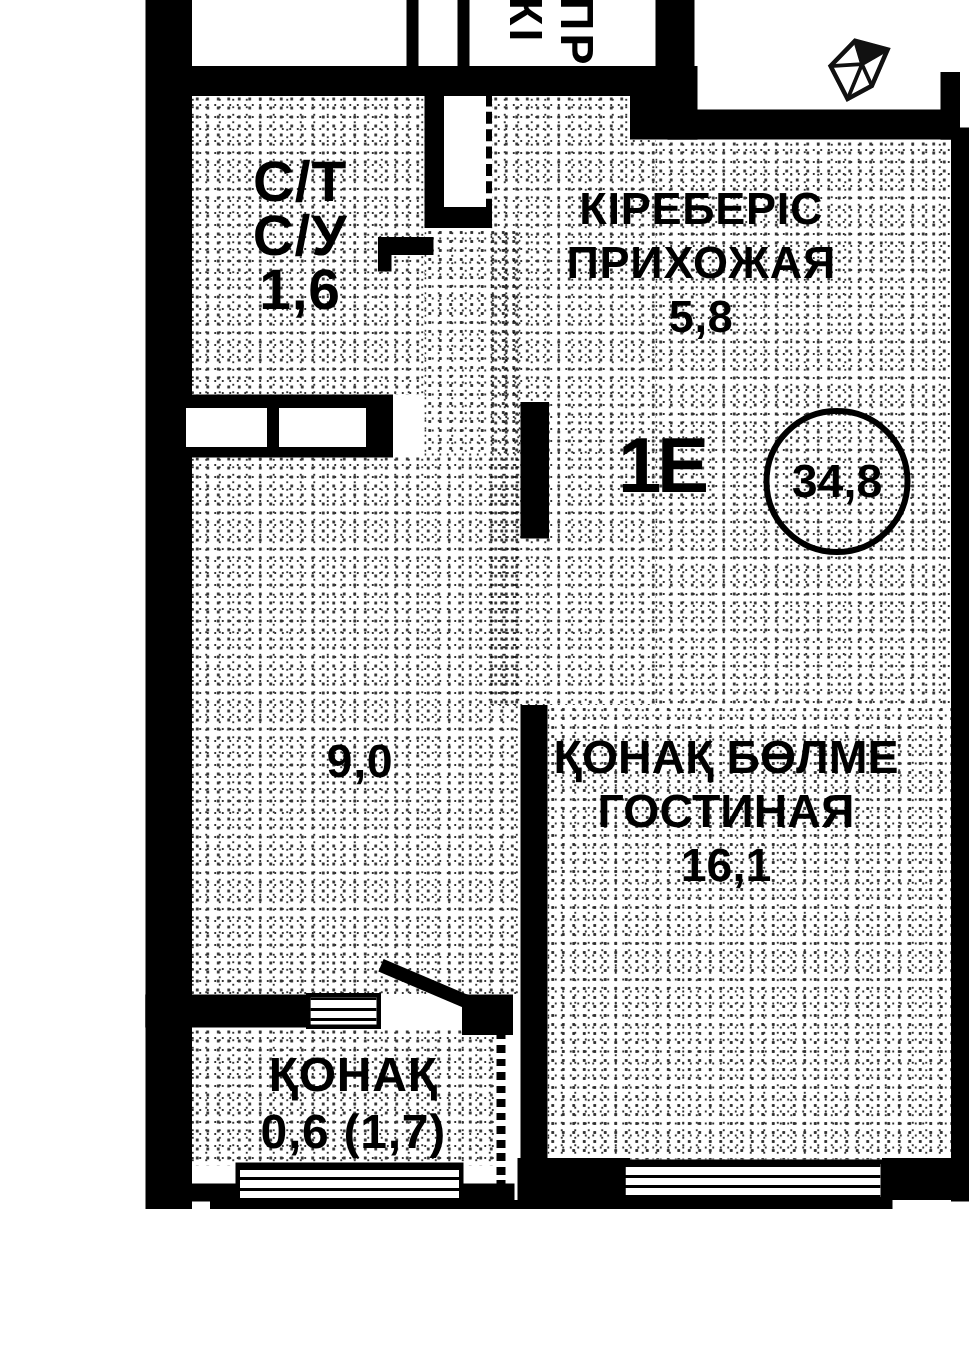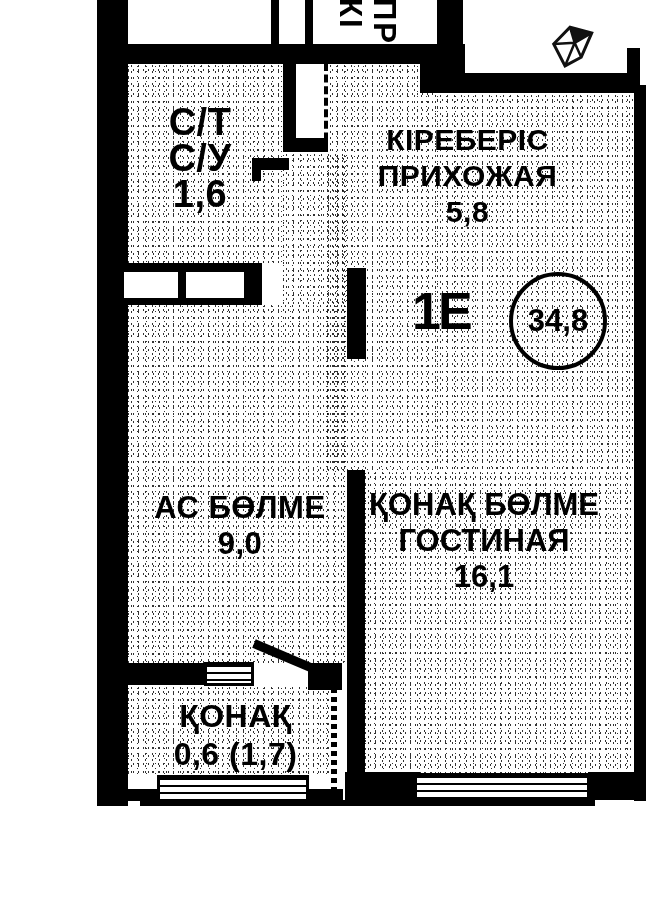--- a/index.html
+++ b/index.html
@@ -121,21 +121,20 @@
     <div>1,6</div>
   </div>
 
   <div class="label" style="left:355px;top:122px;width:225px;font-size:30px;">
     <div>КІРЕБЕРІС</div>
     <div>ПРИХОЖАЯ</div>
     <div>5,8</div>
   </div>
 
   <div class="label" style="left:145px;top:490px;width:190px;font-size:31px;">
-    <div>АС БӨЛМЕ</div>
     <div>9,0</div>
   </div>
 
   <div class="label" style="left:360px;top:487px;width:248px;font-size:31px;letter-spacing:0;">
     <div>ҚОНАҚ БӨЛМЕ</div>
     <div>ГОСТИНАЯ</div>
     <div>16,1</div>
   </div>
 
   <div class="label" style="left:138px;top:697px;width:195px;font-size:32px;line-height:38px;">

